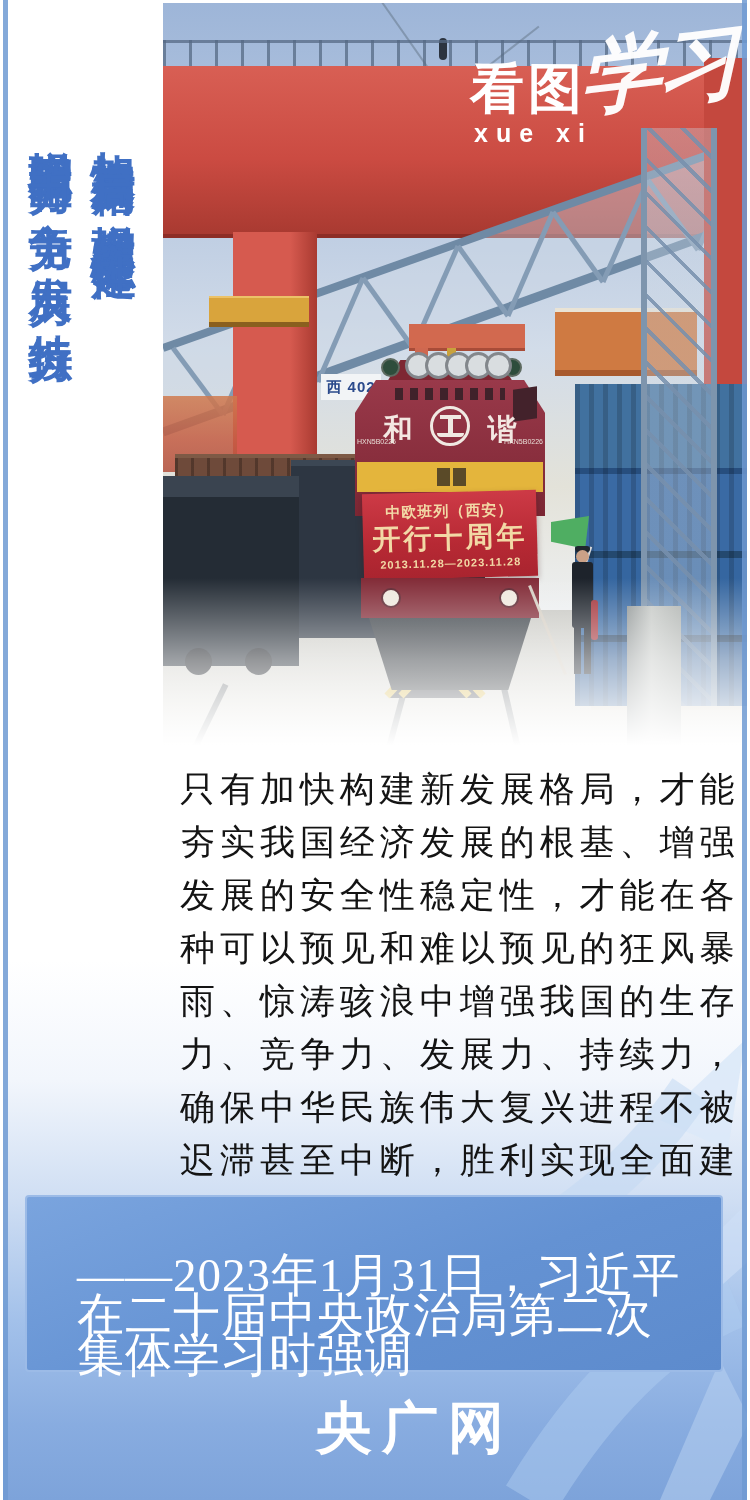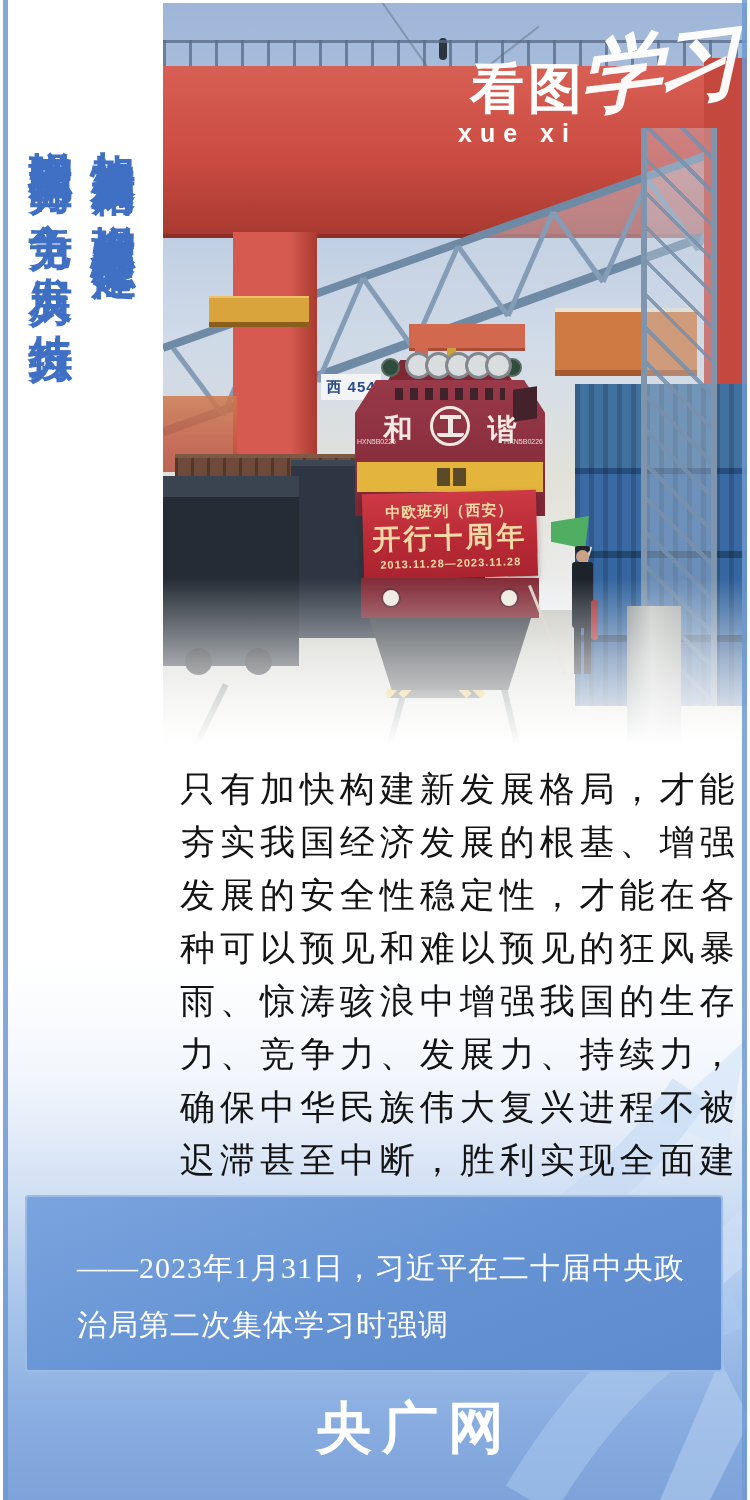--- a/index.html
+++ b/index.html
@@ -121,39 +121,39 @@
   .pillar{left:464px;top:606px;width:54px;height:154px;z-index:8;
     background:linear-gradient(90deg,#8f9595 0%,#c6c9c6 45%,#aeb2af 100%);}
   .photo-fade{left:0;top:578px;width:100%;height:182px;z-index:10;
     background:linear-gradient(180deg,rgba(255,255,255,0) 0%,rgba(255,255,255,.55) 45%,#ffffff 92%);}
 
   
   .brand{position:absolute;left:430px;top:28px;width:310px;height:140px;z-index:12;color:#fff;text-align:center;}
   .brand .kantu{position:absolute;left:40px;top:32px;font:700 54px/56px "Liberation Sans",sans-serif;letter-spacing:4px;}
   .brand .script{position:absolute;left:150px;top:-8px;font:700 italic 82px/96px "DejaVu Serif",serif;
     transform:rotate(-7deg) skewX(-6deg);letter-spacing:-4px;opacity:.97;}
-  .brand .pinyin{position:absolute;left:28px;top:90px;font:700 25px/30px "Liberation Sans",sans-serif;letter-spacing:8px;}
+  .brand .pinyin{position:absolute;left:44px;top:90px;font:700 25px/30px "Liberation Sans",sans-serif;letter-spacing:8px;}
 
   
   .vcol{position:absolute;writing-mode:vertical-rl;text-orientation:upright;
     font-family:"Liberation Serif","DejaVu Serif",serif;font-weight:700;
     font-size:44px;line-height:58px;letter-spacing:3px;color:#4070c4;z-index:3;}
   .vcol.c1{left:84px;top:116px;height:1020px;}
   .vcol.c2{left:21px;top:116px;height:1000px;}
 
   
   .body-text{position:absolute;left:180px;top:763px;width:557px;z-index:3;
     font-size:35px;line-height:53px;letter-spacing:2.5px;color:#141414;
     text-align:justify;text-align-last:left;}
 
   
   .quote-box{position:absolute;left:25px;top:1195px;width:698px;height:177px;box-sizing:border-box;z-index:5;
     background:linear-gradient(160deg,#7aa4de 0%,#6492d3 55%,#5d8bcd 100%);
     border:2px solid #9cbbe7;border-radius:4px;}
-  .quote-text{padding:42px 34px 0 50px;color:#ffffff;font-size:30px;line-height:57px;letter-spacing:1px;}
+  .quote-text{padding:58px 34px 0 50px;color:#ffffff;font-size:47px;line-height:40px;letter-spacing:1px;}
 
   
   .footer-brand{position:absolute;left:0;top:1396px;width:750px;text-align:center;z-index:5;
     color:#ffffff;font:700 56px/64px "Liberation Sans",sans-serif;letter-spacing:10px;padding-left:40px;}
 </style>
 </head>
 <body>
 
 <div class="poster">
 
@@ -202,21 +202,21 @@
     <div class="inner-gantry-mast"></div>
     <div class="far-left-machinery"></div>
     <div class="orange-container"></div>
     <div class="right-red-leg"></div>
 
     <div class="ground"></div>
     <div class="platform-right"></div>
     <div class="blue-containers"></div>
     <div class="right-truss-col"></div>
 
-    <div class="sign">西 454</div>
+    <div class="sign">西 402</div>
 
     <div class="flatcar"></div>
     <div class="gondola-rear"></div>
     <div class="gondola-front"></div>
     <div class="wheel wh1"></div>
     <div class="wheel wh2"></div>
 
     <div class="rail rl"></div>
     <div class="rail rr"></div>
     <div class="rail rl2"></div>

